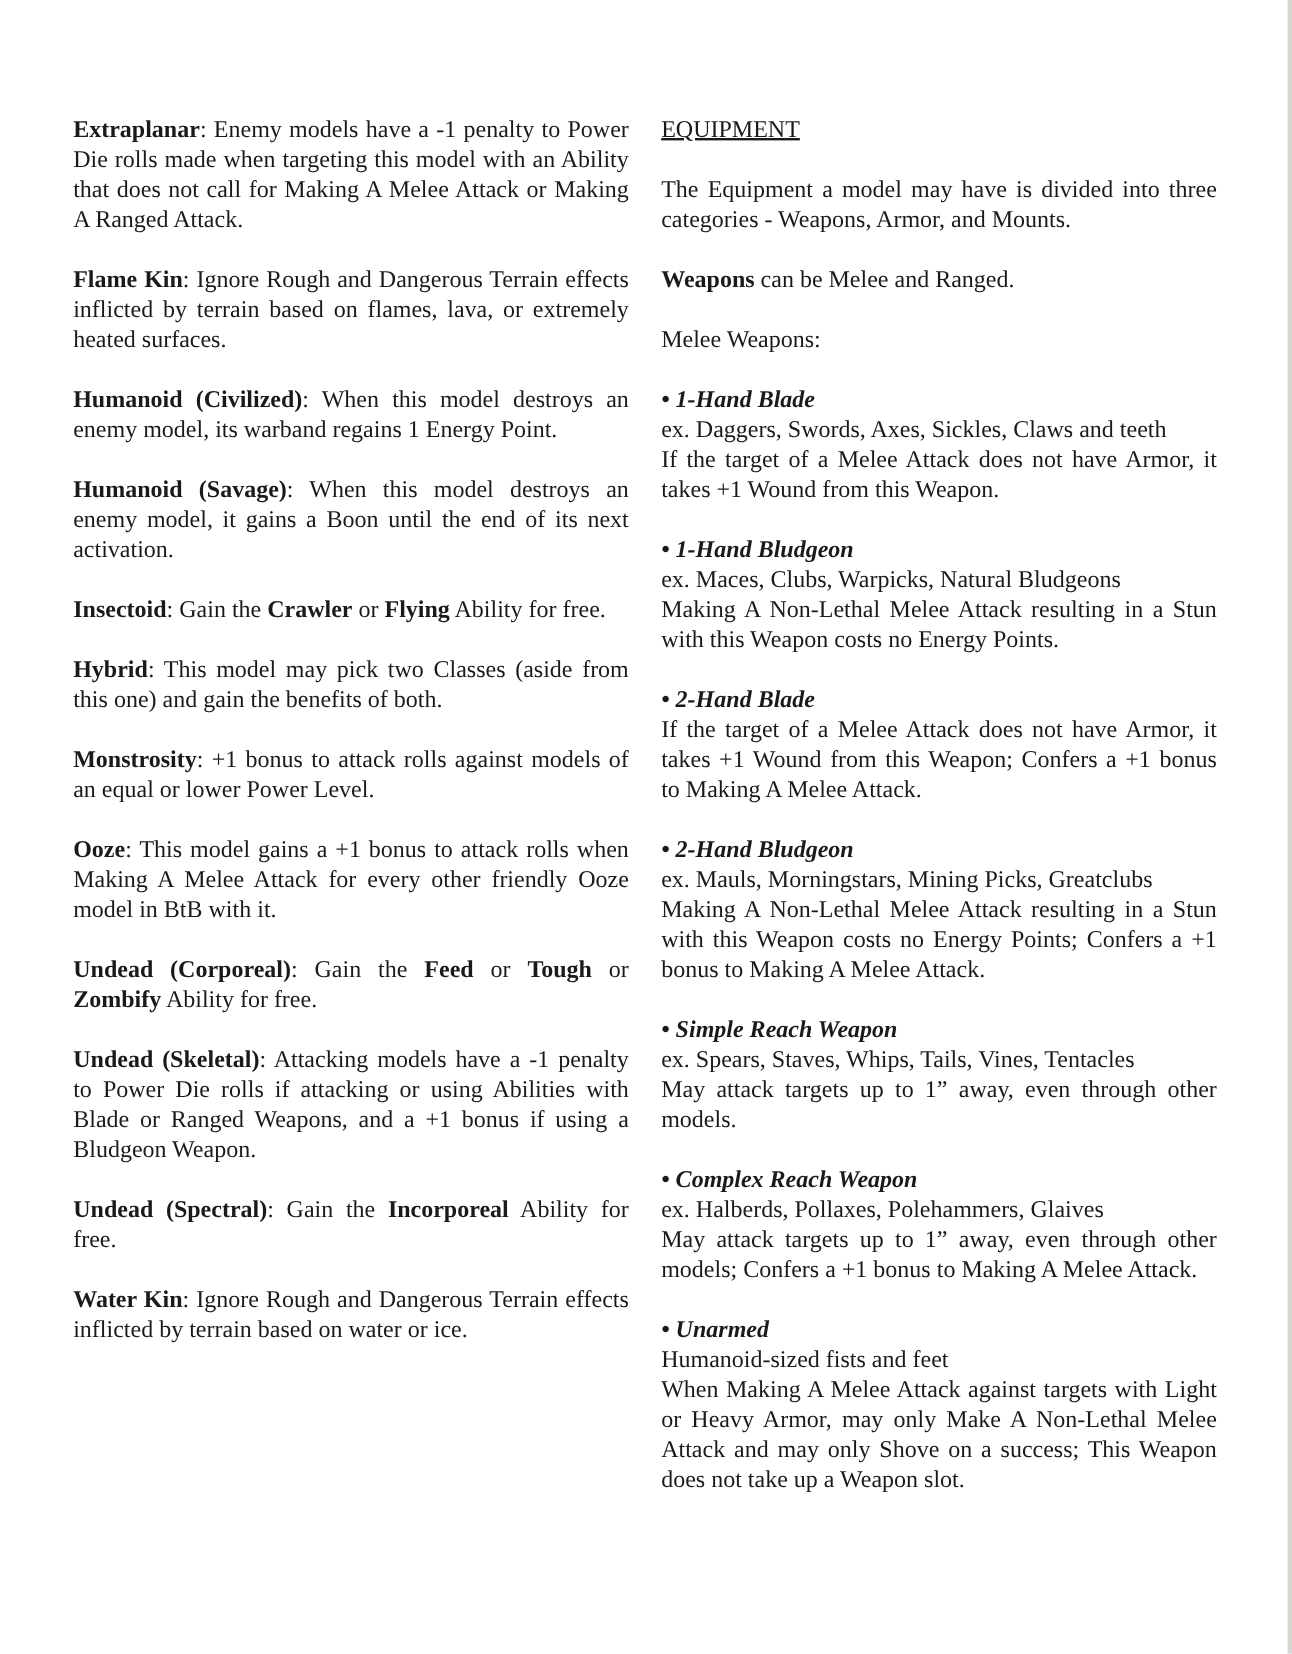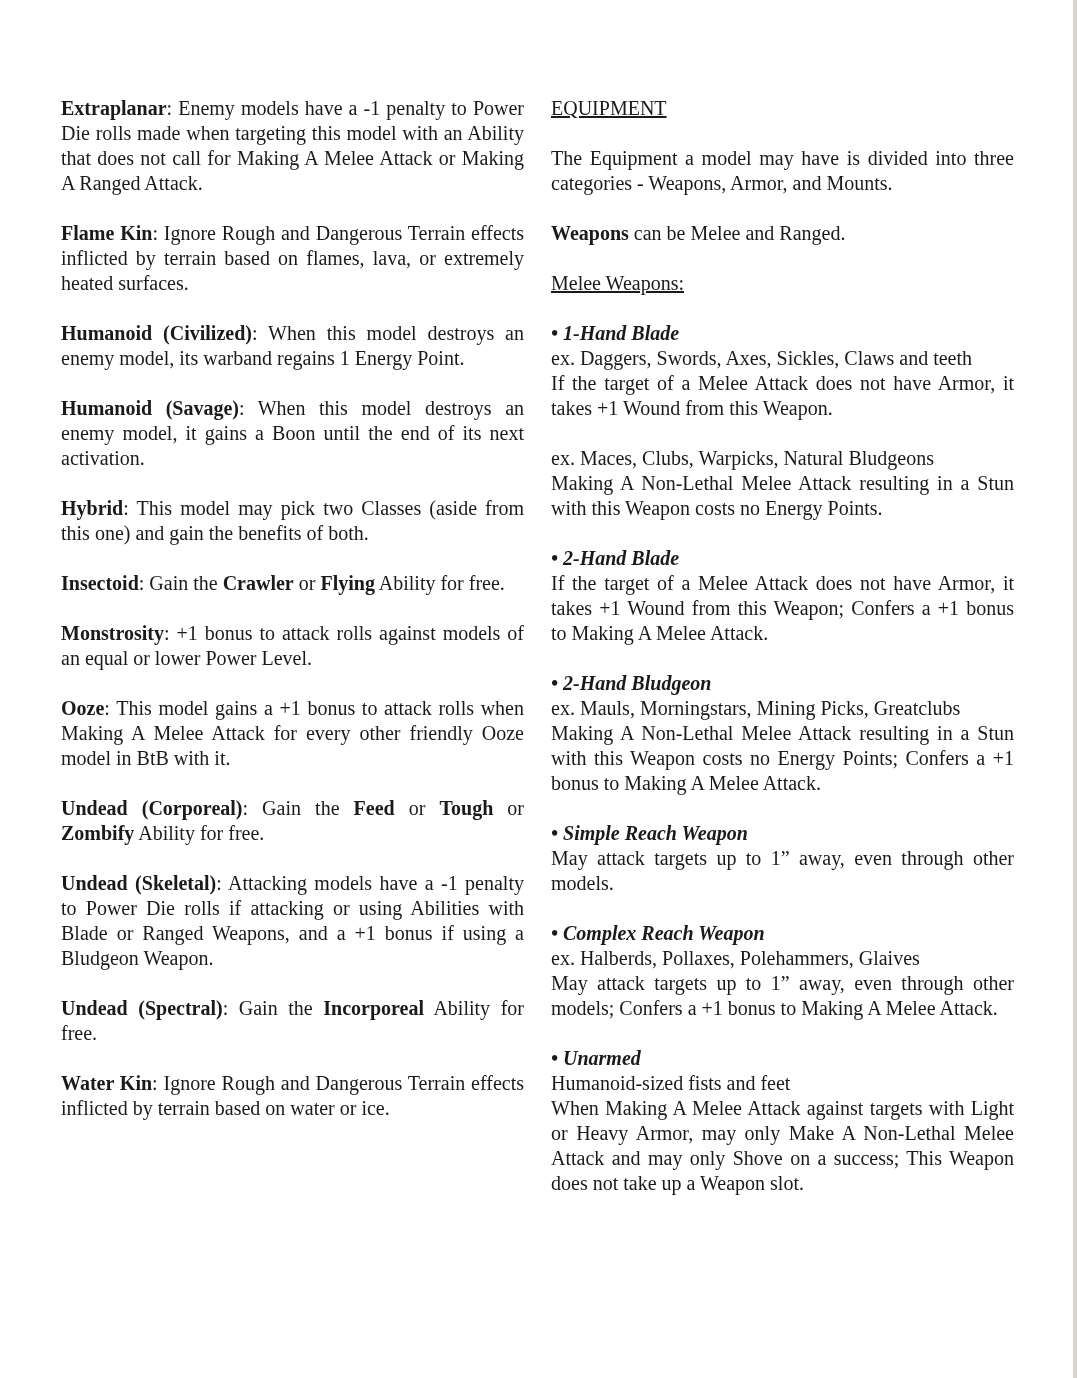--- a/index.html
+++ b/index.html
@@ -35,41 +35,40 @@
     }
     .para b { font-weight: bold; }
     .heading-center {
       text-align: left;
       text-decoration: underline;
       margin: 0 0 25px 0;
       font-weight: normal;
       font-size: 20px;
     }
     .subheading {
-      text-decoration: underline;
       margin: 0 0 25px 0;
     }
     .weapon { margin: 0 0 25px 0; }
     .weapon-name { font-weight: bold; font-style: italic; }
     .weapon-examples { }
     .weapon-desc { text-align: justify; text-align-last: left; }
   </style>
 </head>
 <body>
 
 <div class="page-edge"></div>
 
 <div class="col col-left">
   <div id="left-entries">
       <p class="para"><b>Extraplanar</b><span>: Enemy models have a -1 penalty to Power Die rolls made when targeting this model with an Ability that does not call for Making A Melee Attack or Making A Ranged Attack.</span></p>
       <p class="para"><b>Flame Kin</b><span>: Ignore Rough and Dangerous Terrain effects inflicted by terrain based on flames, lava, or extremely heated surfaces.</span></p>
       <p class="para"><b>Humanoid (Civilized)</b><span>: When this model destroys an enemy model, its warband regains 1 Energy Point.</span></p>
       <p class="para"><b>Humanoid (Savage)</b><span>: When this model destroys an enemy model, it gains a Boon until the end of its next activation.</span></p>
+      <p class="para"><b>Insectoid</b><span>: Gain the </span><b>Crawler</b><span> or </span><b>Flying</b><span> Ability for free.</span></p>
       <p class="para"><b>Hybrid</b><span>: This model may pick two Classes (aside from this one) and gain the benefits of both.</span></p>
-      <p class="para"><b>Insectoid</b><span>: Gain the </span><b>Crawler</b><span> or </span><b>Flying</b><span> Ability for free.</span></p>
       <p class="para"><b>Monstrosity</b><span>: +1 bonus to attack rolls against models of an equal or lower Power Level.</span></p>
       <p class="para"><b>Ooze</b><span>: This model gains a +1 bonus to attack rolls when Making A Melee Attack for every other friendly Ooze model in BtB with it.</span></p>
       <p class="para"><b>Undead (Corporeal)</b><span>: Gain the </span><b>Feed</b><span> or </span><b>Tough</b><span> or </span><b>Zombify</b><span> Ability for free.</span></p>
       <p class="para"><b>Undead (Skeletal)</b><span>: Attacking models have a -1 penalty to Power Die rolls if attacking or using Abilities with Blade or Ranged Weapons, and a +1 bonus if using a Bludgeon Weapon.</span></p>
       <p class="para"><b>Undead (Spectral)</b><span>: Gain the </span><b>Incorporeal</b><span> Ability for free.</span></p>
       <p class="para"><b>Water Kin</b><span>: Ignore Rough and Dangerous Terrain effects inflicted by terrain based on water or ice.</span></p>
     </div>
 </div>
 
 <div class="col col-right">
@@ -77,34 +76,36 @@
   <p class="para">The Equipment a model may have is divided into three categories - Weapons, Armor, and Mounts.</p>
   <p class="para" id="weapons-line"><b>Weapons</b><span> can be Melee and Ranged.</span></p>
   <div class="subheading">Melee Weapons:</div>
   <div id="weapon-list">
       <div class="weapon">
         <div class="weapon-name"><span>• </span><span>1-Hand Blade</span></div>
         <div class="weapon-examples">ex. Daggers, Swords, Axes, Sickles, Claws and teeth</div>
         <div class="weapon-desc">If the target of a Melee Attack does not have Armor, it takes +1 Wound from this Weapon.</div>
       </div>
       <div class="weapon">
+        <div class="weapon-name"><span>• </span><span>1-Hand Bludgeon</span></div>
         <div class="weapon-examples">ex. Maces, Clubs, Warpicks, Natural Bludgeons</div>
         <div class="weapon-desc">Making A Non-Lethal Melee Attack resulting in a Stun with this Weapon costs no Energy Points.</div>
       </div>
       <div class="weapon">
         <div class="weapon-name"><span>• </span><span>2-Hand Blade</span></div>
         <div class="weapon-desc">If the target of a Melee Attack does not have Armor, it takes +1 Wound from this Weapon; Confers a +1 bonus to Making A Melee Attack.</div>
       </div>
       <div class="weapon">
         <div class="weapon-name"><span>• </span><span>2-Hand Bludgeon</span></div>
         <div class="weapon-examples">ex. Mauls, Morningstars, Mining Picks, Greatclubs</div>
         <div class="weapon-desc">Making A Non-Lethal Melee Attack resulting in a Stun with this Weapon costs no Energy Points; Confers a +1 bonus to Making A Melee Attack.</div>
       </div>
       <div class="weapon">
         <div class="weapon-name"><span>• </span><span>Simple Reach Weapon</span></div>
+        <div class="weapon-examples">ex. Spears, Staves, Whips, Tails, Vines, Tentacles</div>
         <div class="weapon-desc">May attack targets up to 1” away, even through other models.</div>
       </div>
       <div class="weapon">
         <div class="weapon-name"><span>• </span><span>Complex Reach Weapon</span></div>
         <div class="weapon-examples">ex. Halberds, Pollaxes, Polehammers, Glaives</div>
         <div class="weapon-desc">May attack targets up to 1” away, even through other models; Confers a +1 bonus to Making A Melee Attack.</div>
       </div>
       <div class="weapon">
         <div class="weapon-name"><span>• </span><span>Unarmed</span></div>
         <div class="weapon-examples">Humanoid-sized fists and feet</div>

